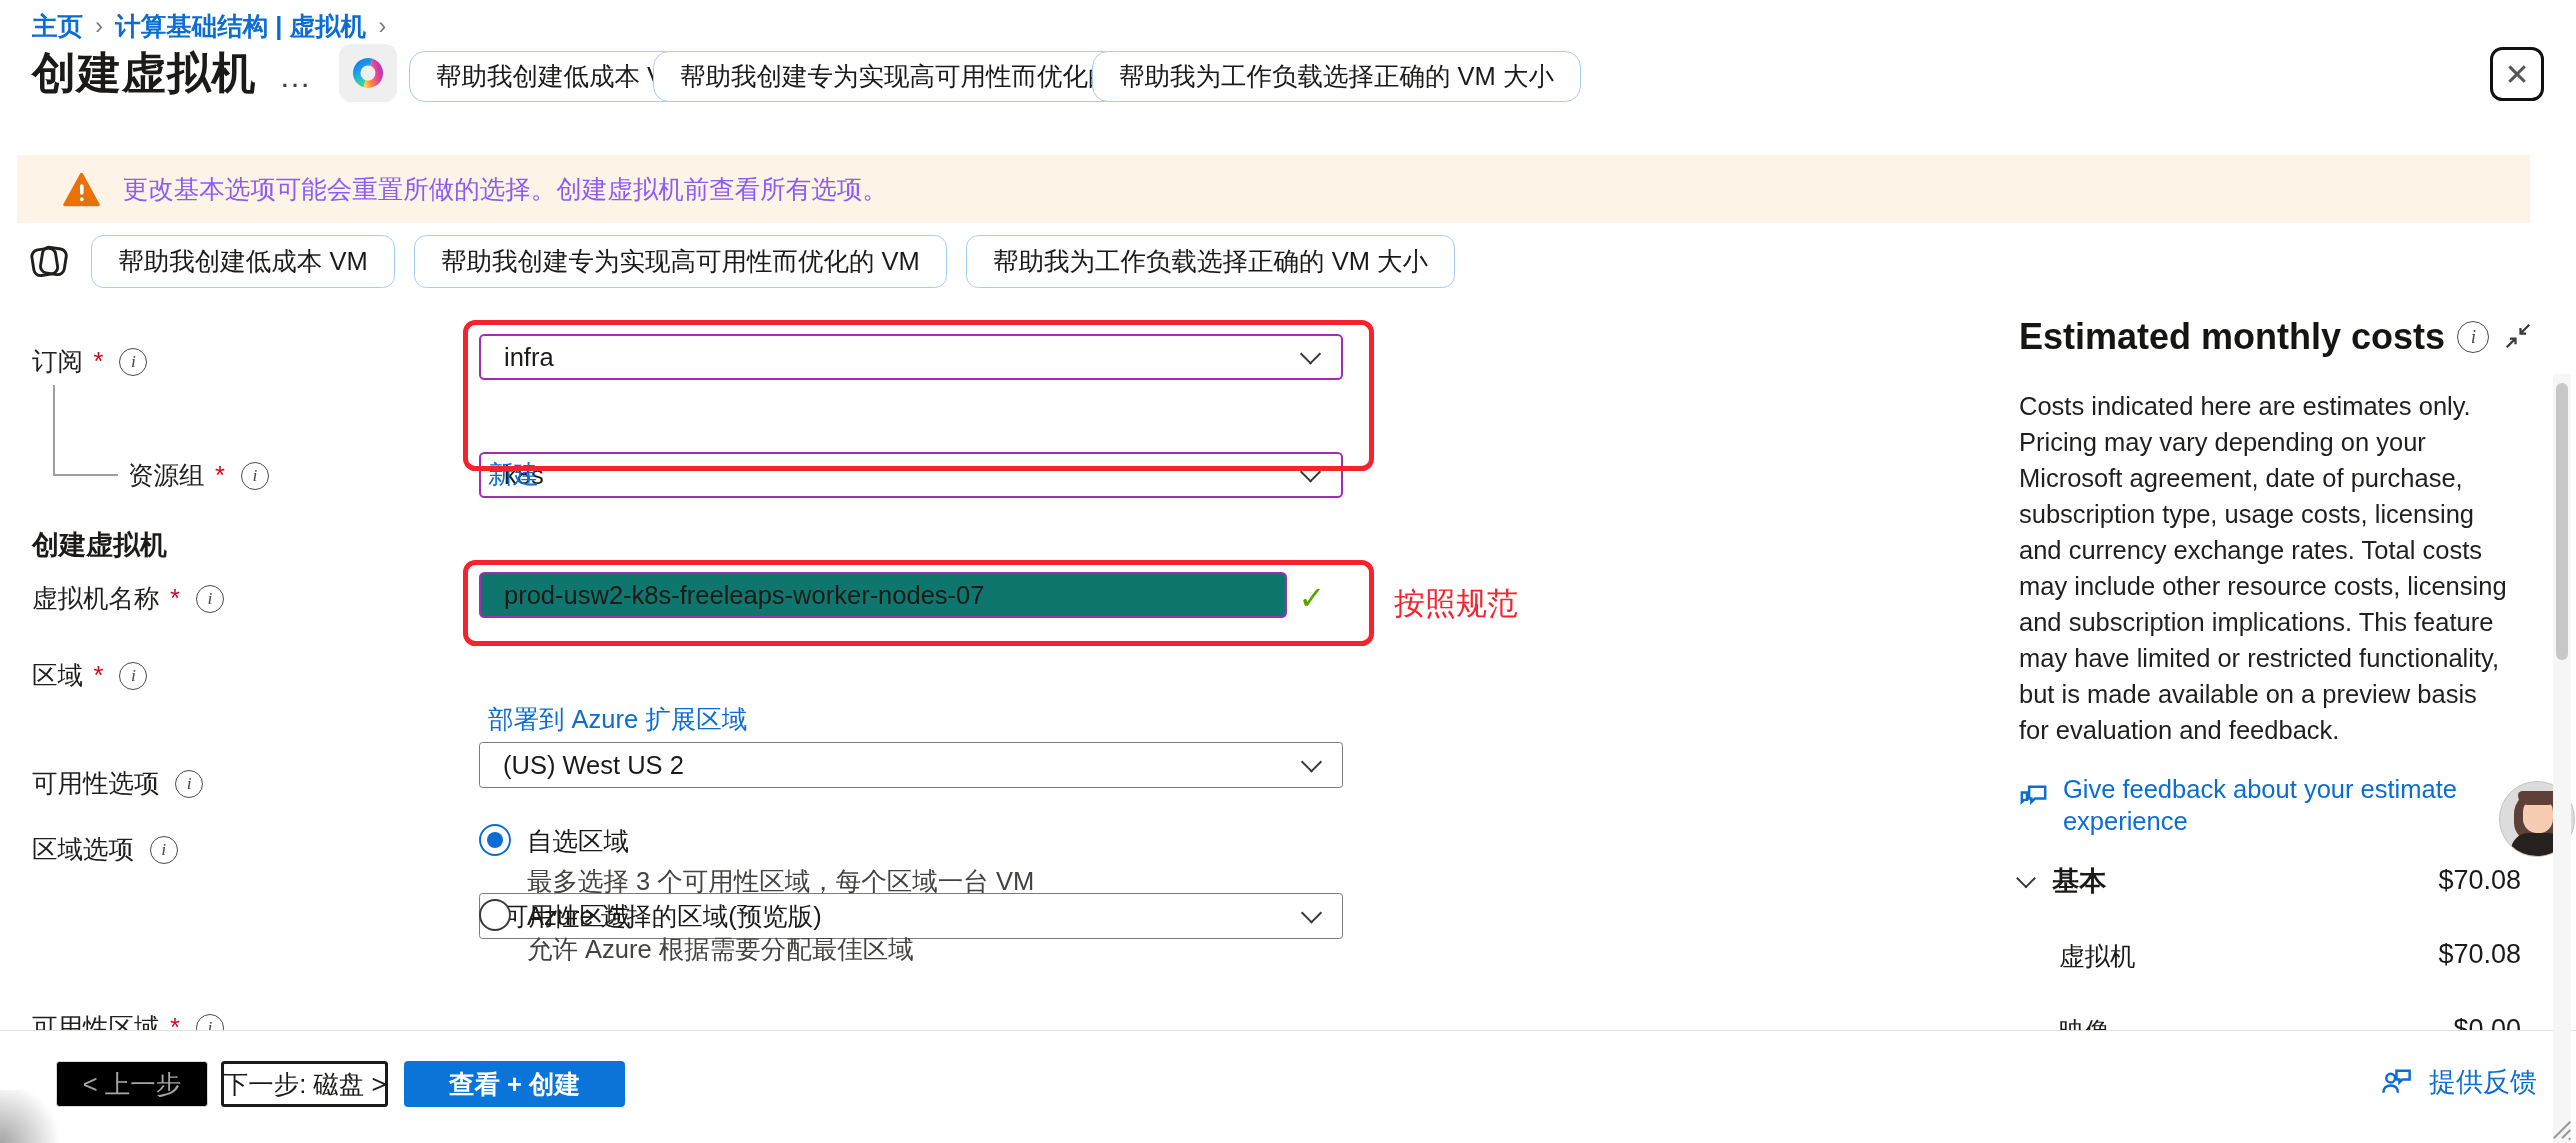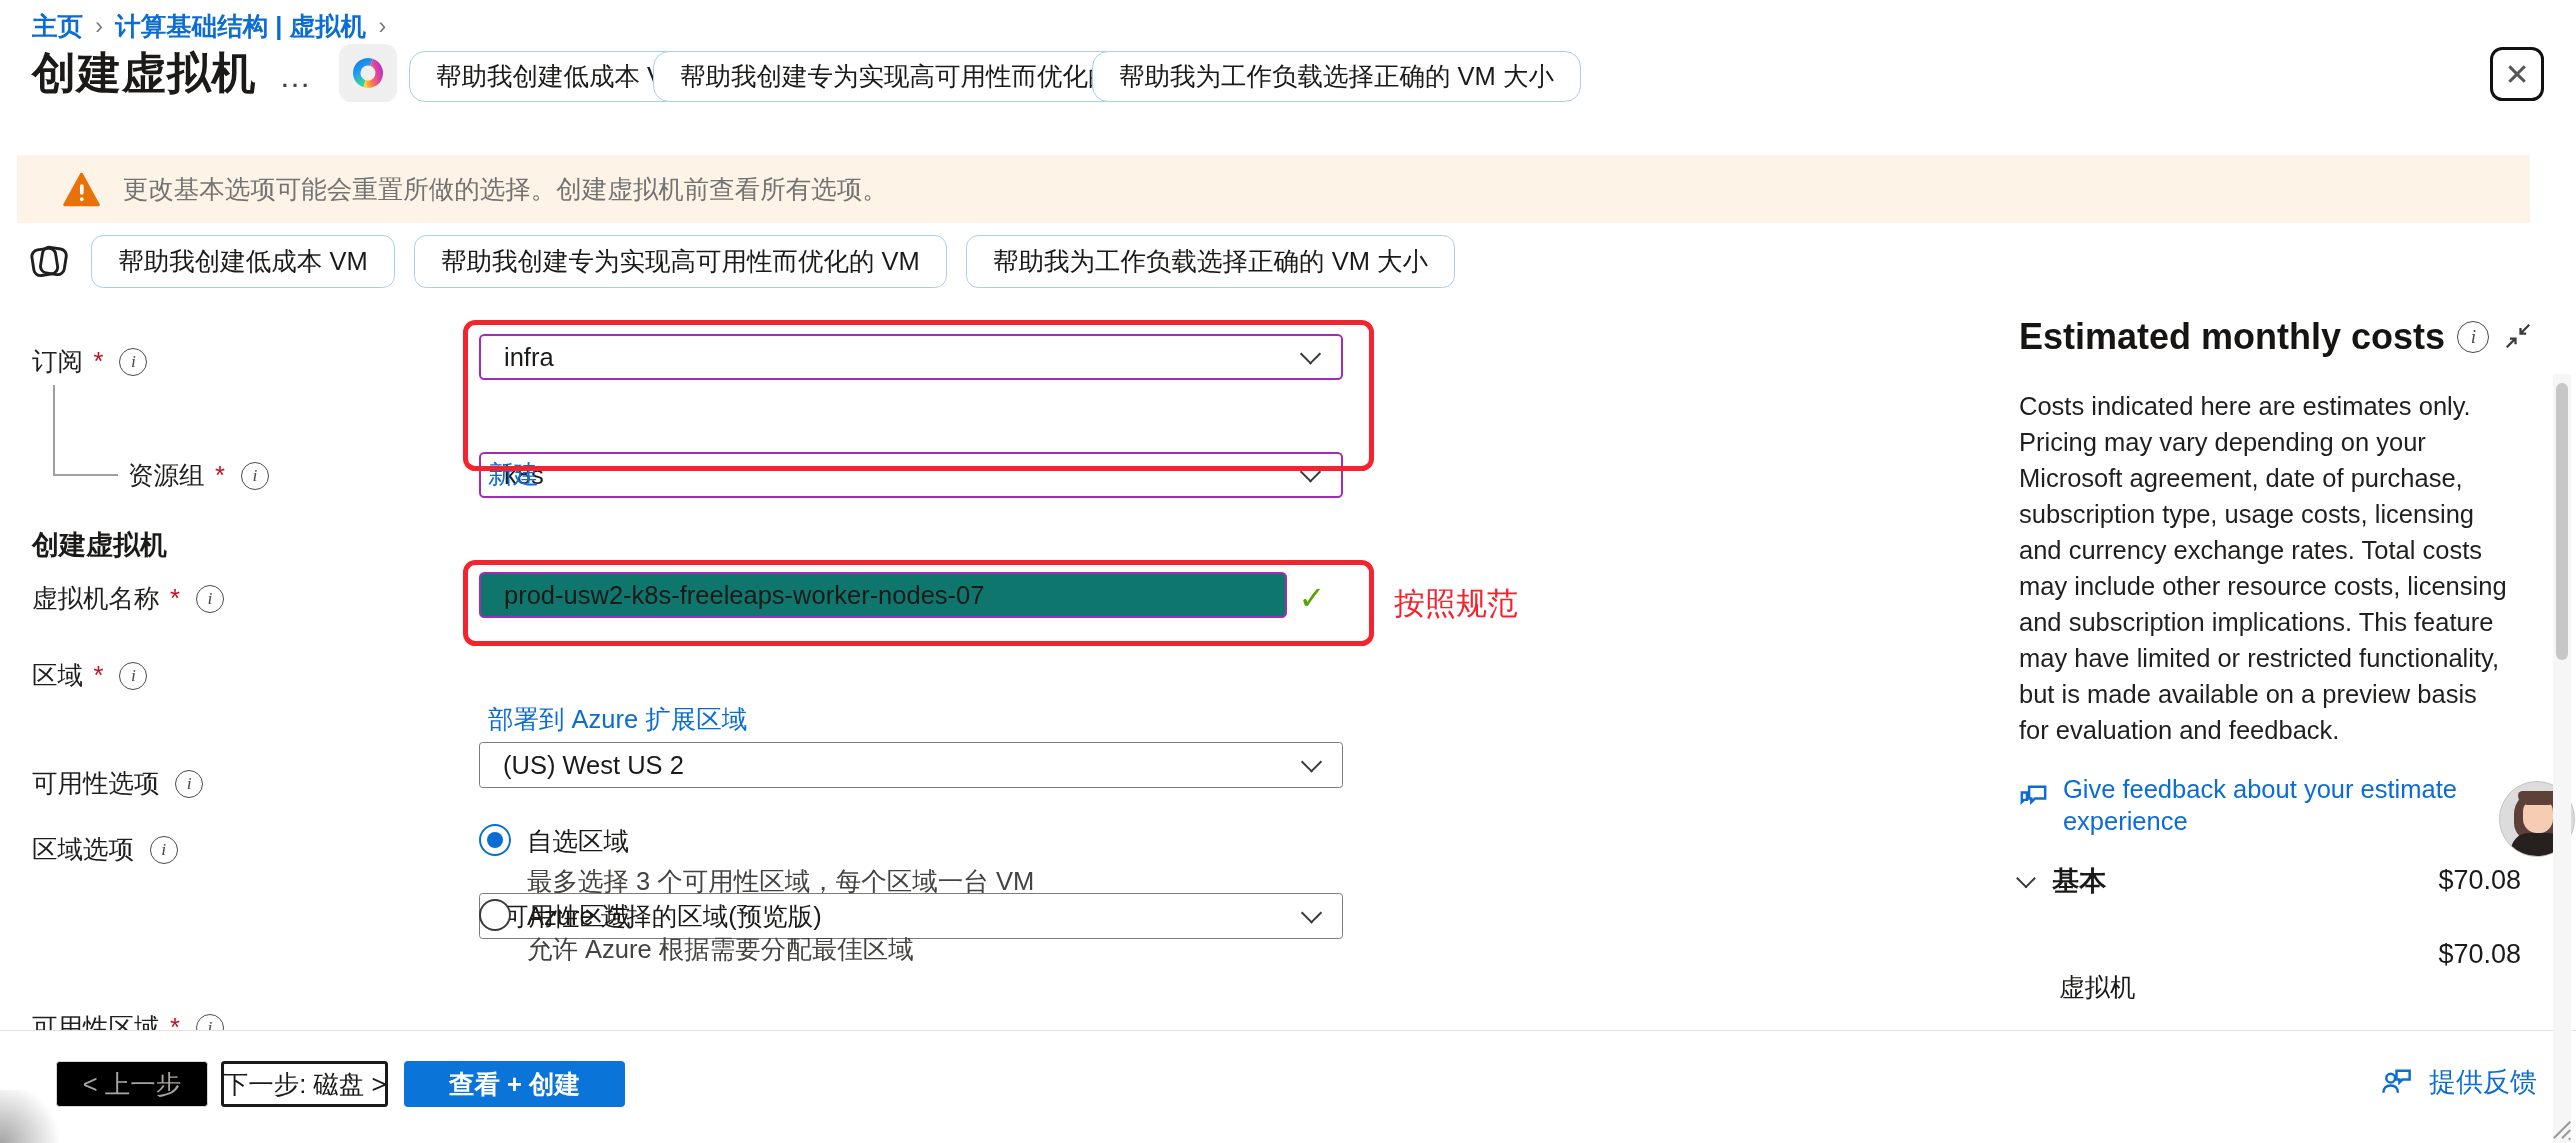--- a/index.html
+++ b/index.html
@@ -15,21 +15,21 @@
 
   
   .page-title { left:32px; top:44px; font-size:44px; font-weight:700; letter-spacing:0.9px; }
   .overflow-dots { left:279px; top:58px; font-size:32px; color:#444; letter-spacing:1.8px; }
   .copilot-tile { left:339px; top:44px; width:58px; height:58px; border-radius:12.3px; background:#efeff0; display:flex; align-items:center; justify-content:center; }
   .pill { height:51px; border:1.8px solid #a9cdee; border-radius:16px; background:#fff; display:flex; align-items:center; justify-content:center; font-size:25.5px; color:#1b1a19; padding:0 26px; cursor:pointer; white-space:nowrap; }
   .close-btn { left:2490px; top:47px; width:54px; height:54px; border:3.5px solid #111; border-radius:12.3px; background:#fff; display:flex; align-items:center; justify-content:center; font-size:30px; color:#555; cursor:pointer; }
 
   
   .banner { left:16.7px; top:155px; width:2513px; height:68px; background:#fdf3e7; display:flex; align-items:center; padding-left:46px; gap:23px; }
-  .banner-text { font-size:25.5px; color:#737373; }
+  .banner-text { font-size:25.5px; color:#8b5cf6; }
 
   
   .assist-row2 { left:26px; top:235px; display:flex; align-items:center; gap:19.3px; }
   .assist-row2 .pill { border-radius:12.3px; height:53px; }
 
   
   .field-label { font-size:25.5px; color:#201f1e; display:flex; align-items:center; gap:8.8px; white-space:nowrap; }
   .req { color:#c50f1f; font-size:25.5px; margin-left:1.8px; }
   .info-icon { width:28px; height:28px; border:1.8px solid #4d4b49; border-radius:50%; font-size:17.6px; color:#4d4b49; display:inline-flex; align-items:center; justify-content:center; font-style:italic; font-family:"Liberation Serif",serif; margin-left:7px; flex:none; }
   .dropdown { width:864px; height:46px; background:#fff; border:1.8px solid #7d7b79; border-radius:3.5px; display:flex; align-items:center; padding:0 23px; font-size:25.5px; color:#1b1a19; cursor:pointer; position:relative; }
@@ -58,21 +58,21 @@
   .panel-title-row { display:flex; align-items:center; padding-left:28px; }
   .panel-title { font-size:36px; font-weight:700; color:#161514; }
   .panel-info { width:32px; height:32px; border:1.8px solid #4d4b49; border-radius:50%; font-size:19.3px; color:#4d4b49; display:inline-flex; align-items:center; justify-content:center; font-style:italic; font-family:"Liberation Serif",serif; margin-left:12.3px; }
   .panel-desc { margin:30px 0 0 28px; width:488px; font-size:25.5px; line-height:36px; color:#201f1e; }
   .fb-link-row { margin:24.6px 0 0 24.6px; display:flex; gap:12.3px; width:474px; }
   .fb-link { color:#0b6cd4; font-size:25.5px; line-height:32px; cursor:pointer; }
   .cost-head { margin:26px 0 0 28px; width:502px; display:flex; align-items:center; }
   .cost-head-name { font-size:27px; font-weight:700; margin-left:19.3px; }
   .cost-amt { margin-left:auto; font-size:27px; }
   .cost-row { margin:40px 0 0 68px; width:462px; display:flex; }
-  .cost-row-name { font-size:25.5px;margin-top:31px; }
+  .cost-row-name { font-size:25.5px; }
   .cost-sub { margin:8.8px 0 0 68px; font-size:24px; color:#5d5b59; }
   .panel-divider { margin:24.6px 0 0 0; width:560px; height:1.8px; background:#d2d0ce; }
   .total-row { margin:19.3px 0 0 28px; width:502px; display:flex; }
   .total-label { font-size:28px; font-weight:700; }
   .total-amt { margin-left:auto; font-size:28px; font-weight:700; }
   .chev-down-sm { width:14px; height:14px; border-right:2.2px solid #3b3a39; border-bottom:2.2px solid #3b3a39; transform:rotate(45deg) translate(-1.8px,-1.8px); flex:none; }
 
   
   .avatar { left:2499px; top:781px; width:76px; height:76px; border-radius:50%; background:#dcdcdc; border:1.8px solid #c3c3c3; overflow:hidden; z-index:60; }
   .avatar .hair { position:absolute; left:14px; top:8.8px; width:47px; height:51px; border-radius:23px 23px 19.3px 19.3px; background:#5d4037; }

